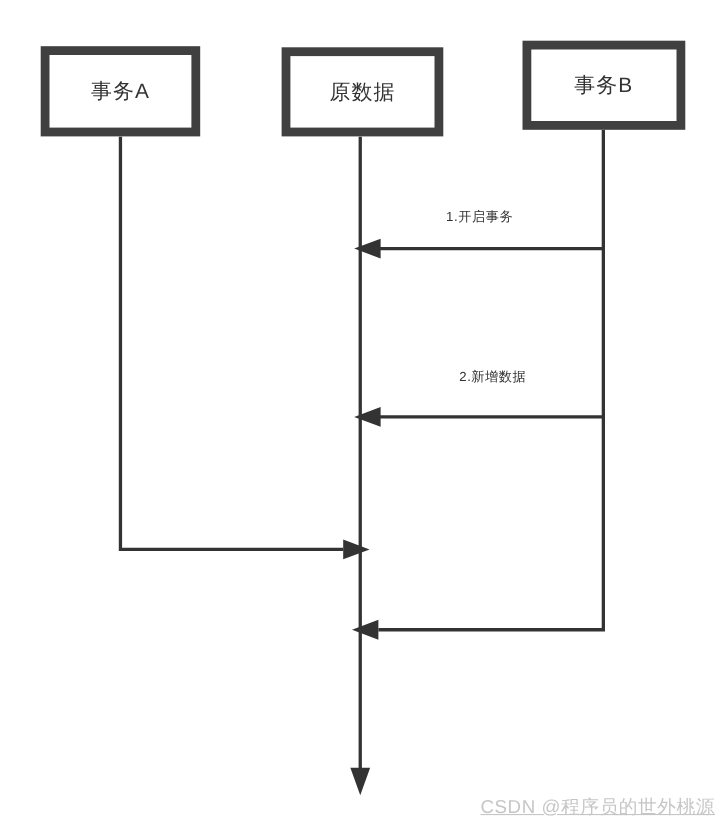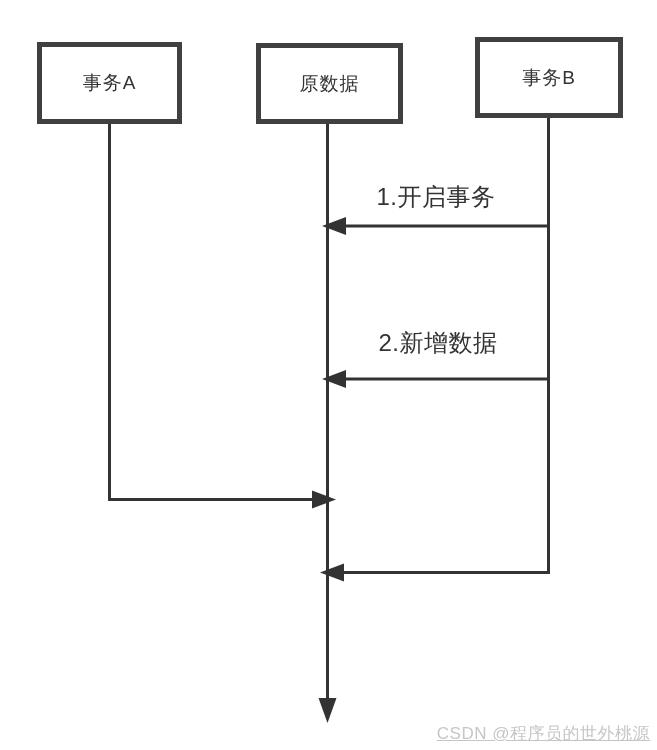--- a/index.html
+++ b/index.html
@@ -16,44 +16,44 @@
     overflow: hidden;
   }
   .diagram-svg {
     position: absolute;
     left: 0;
     top: 0;
   }
   .actor-box {
     position: absolute;
     box-sizing: border-box;
-    border: 5px solid #404040;
+    border: 8px solid #404040;
     background: #ffffff;
     display: flex;
     align-items: center;
     justify-content: center;
   }
   .actor-box span {
     font-size: 19px;
     color: #333333;
     letter-spacing: 1px;
   }
   .box-a { left: 37px; top: 42px; width: 145px; height: 82px; }
   .box-data { left: 256px; top: 43px; width: 147px; height: 81px; }
   .box-b { left: 475px; top: 37px; width: 148px; height: 81px; }
   .msg-label {
     position: absolute;
     transform: translate(-50%, -50%);
-    font-size: 24px;
+    font-size: 12px;
     color: #333333;
     white-space: nowrap;
     letter-spacing: 0.5px;
   }
   .label-1 { left: 436px; top: 197px; }
-  .label-2 { left: 438px; top: 343px; text-align: center; }
+  .label-2 { left: 448px; top: 343px; text-align: center; }
   .label-3 { left: 206px; top: 461px; }
   .label-4 { left: 437px; top: 530px; }
   .watermark {
     position: absolute;
     right: 7px;
     top: 722px;
     font-size: 17px;
     color: #c6c6c6;
     white-space: nowrap;
     letter-spacing: 0.5px;

